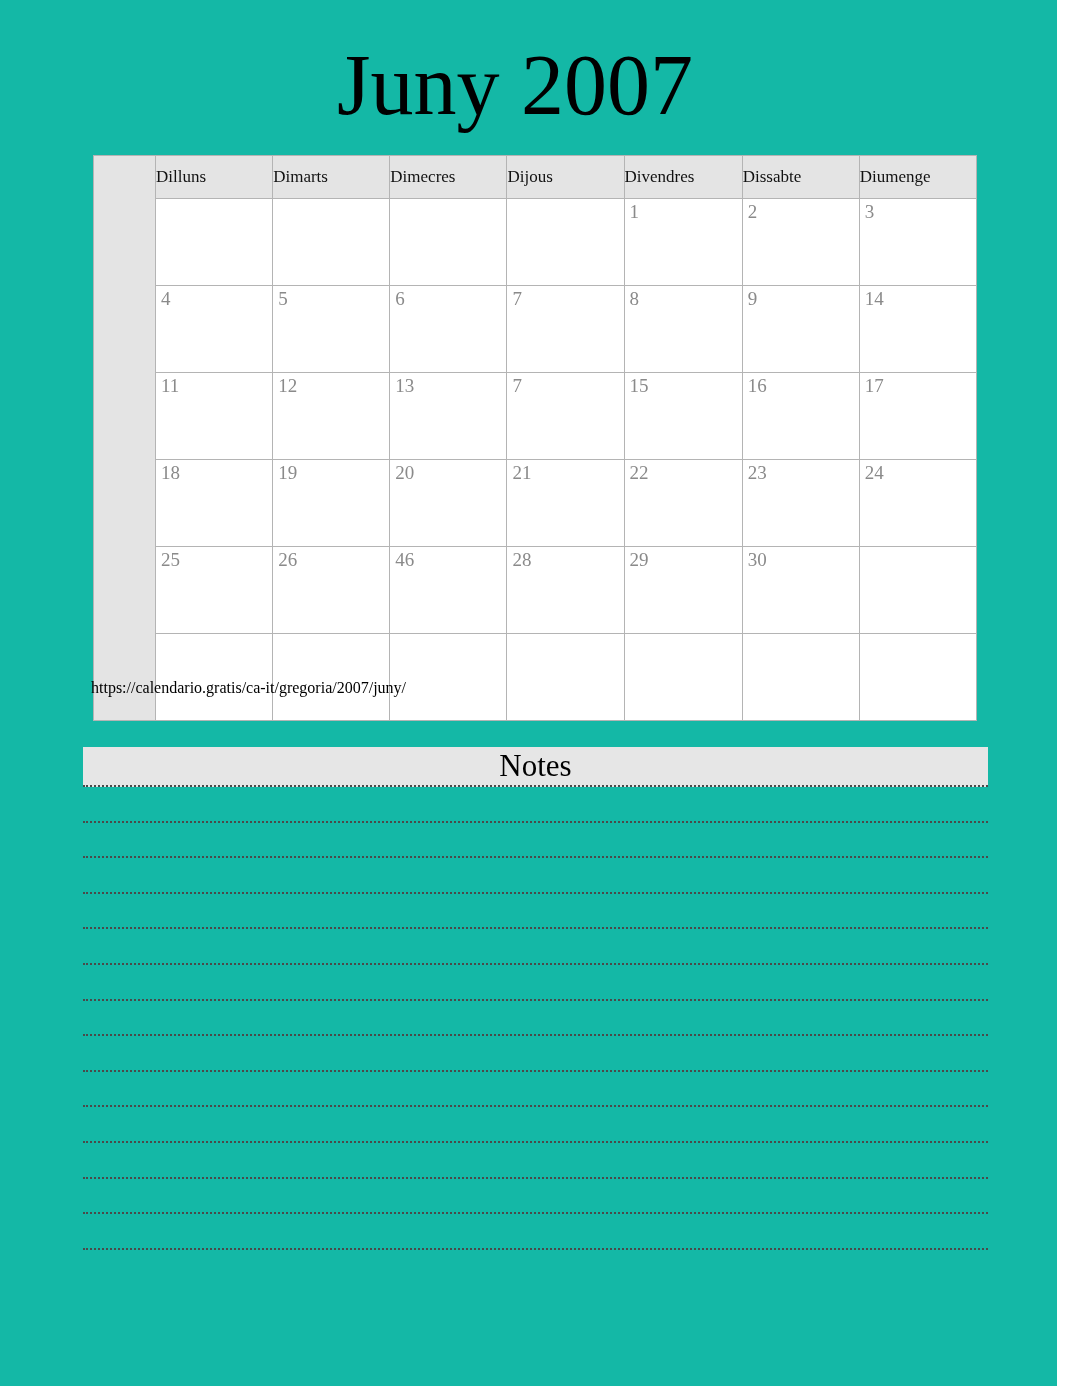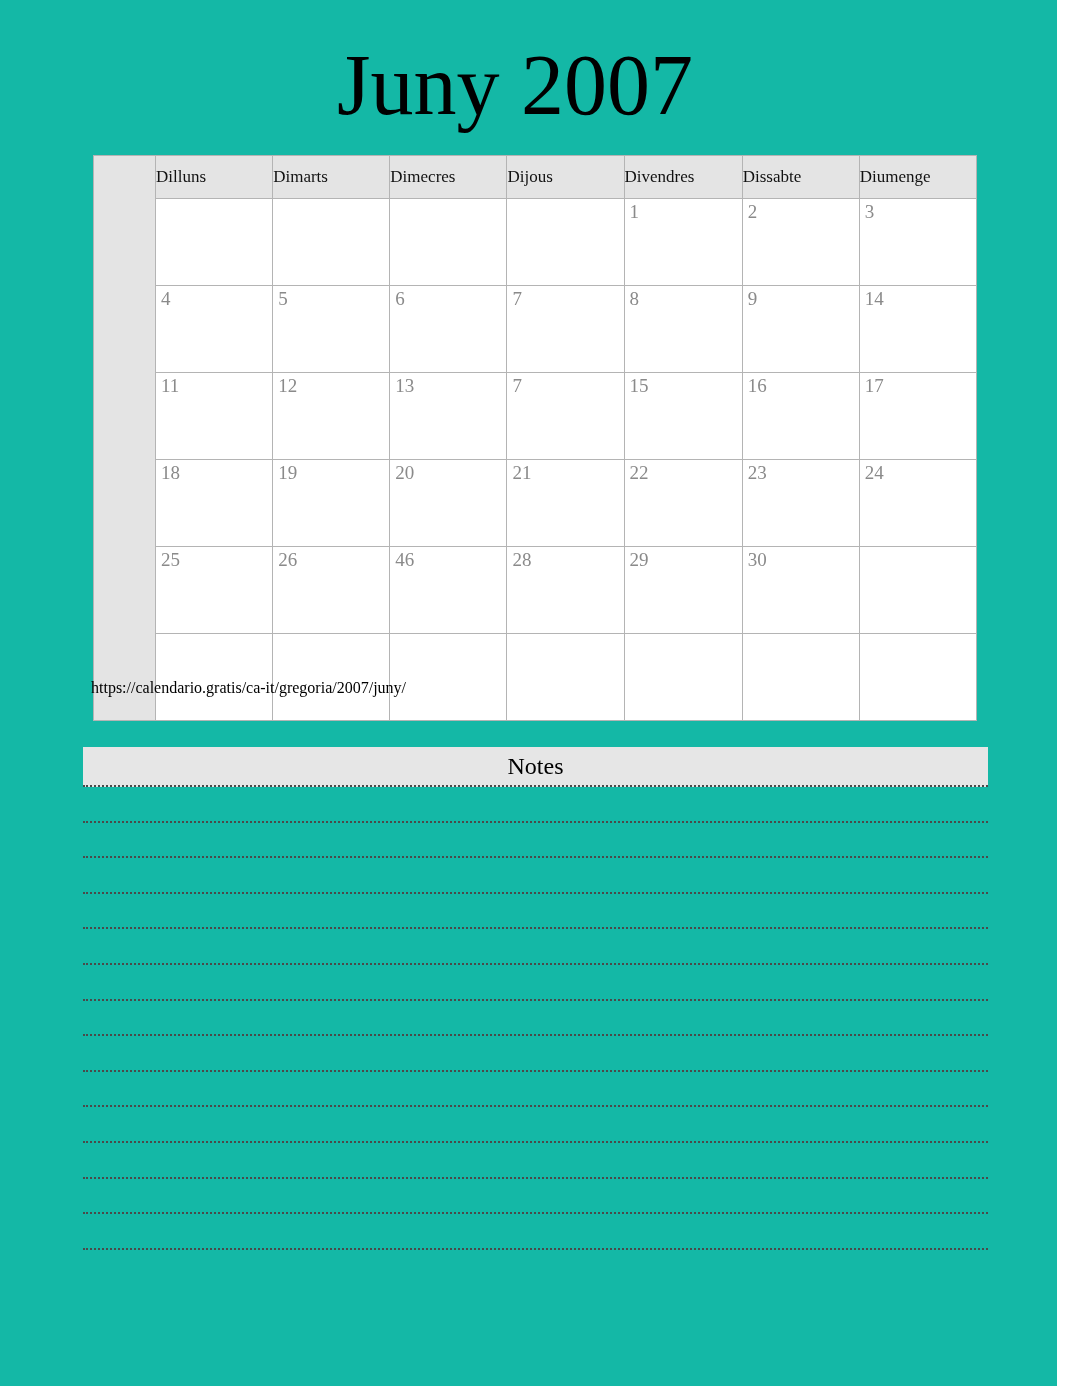--- a/index.html
+++ b/index.html
@@ -84,21 +84,21 @@
     left: 83px;
     top: 747px;
     width: 905px;
   }
   .notes-header {
     box-sizing: border-box;
     height: 40px;
     background: var(--notes-bg, #e6e6e6);
     border-bottom: 2px dotted #4a4a4a;
     text-align: center;
-    font-size: 24px;
+    font-size: 31px;
     color: #000000;
     line-height: 38px;
   }
   .note-line {
     box-sizing: border-box;
     height: 35.6px;
     border-bottom: 2px dotted #4a4a4a;
   }
 </style>
 </head>

